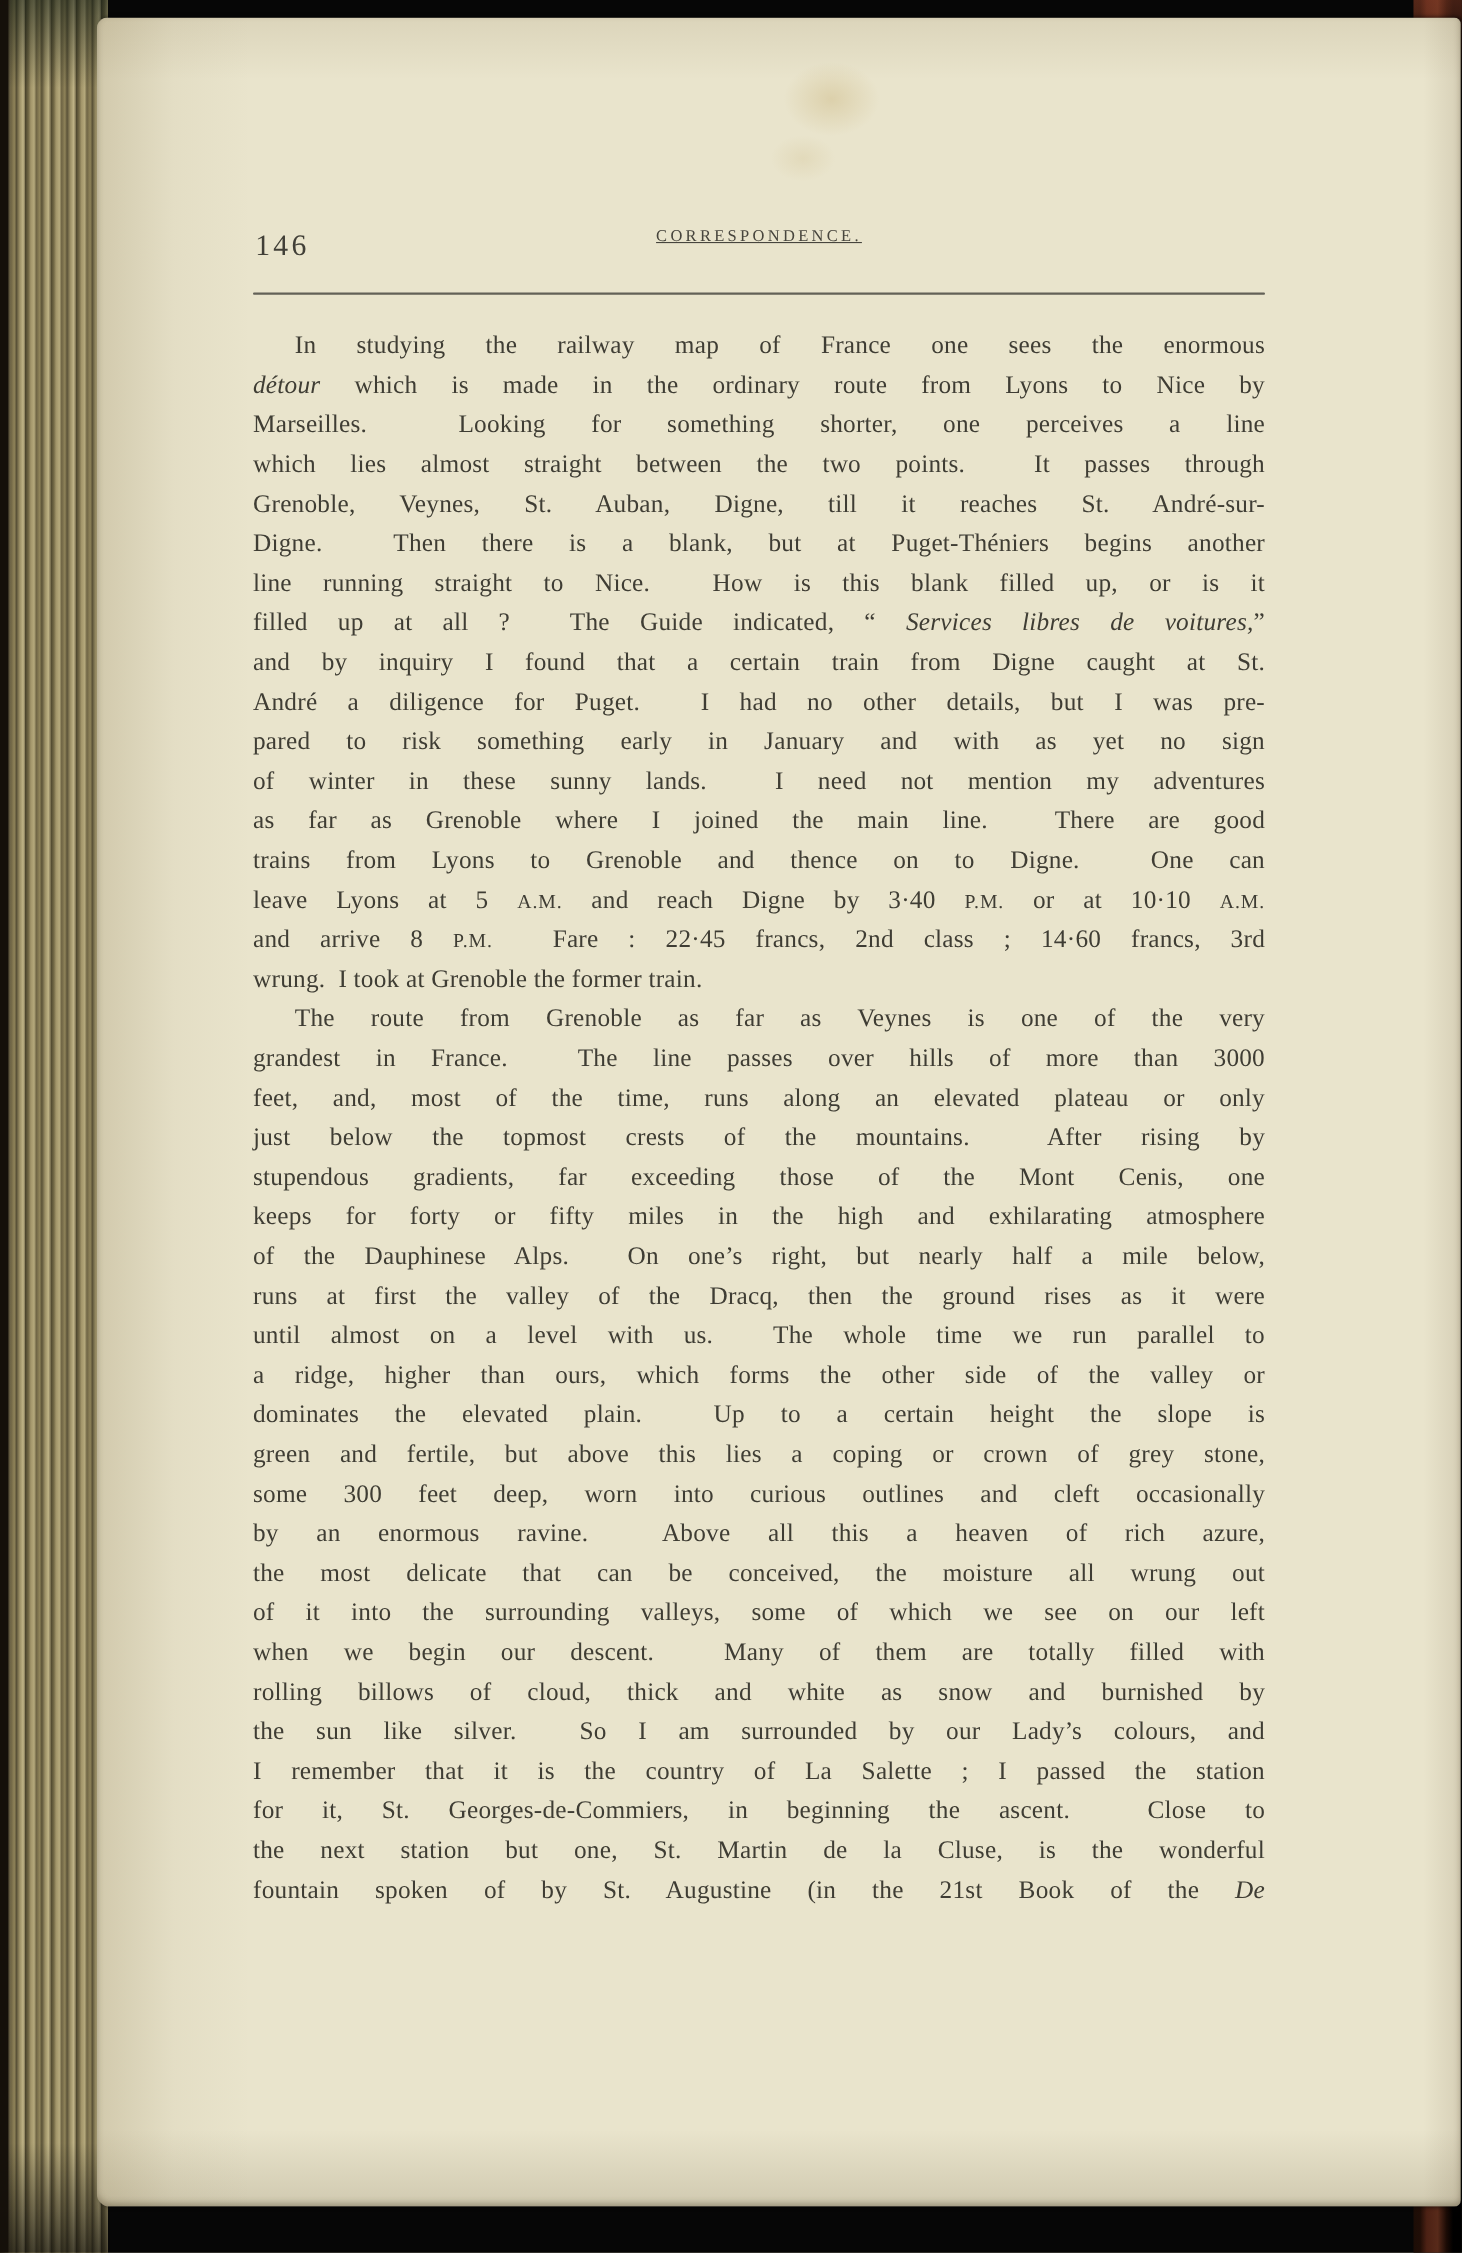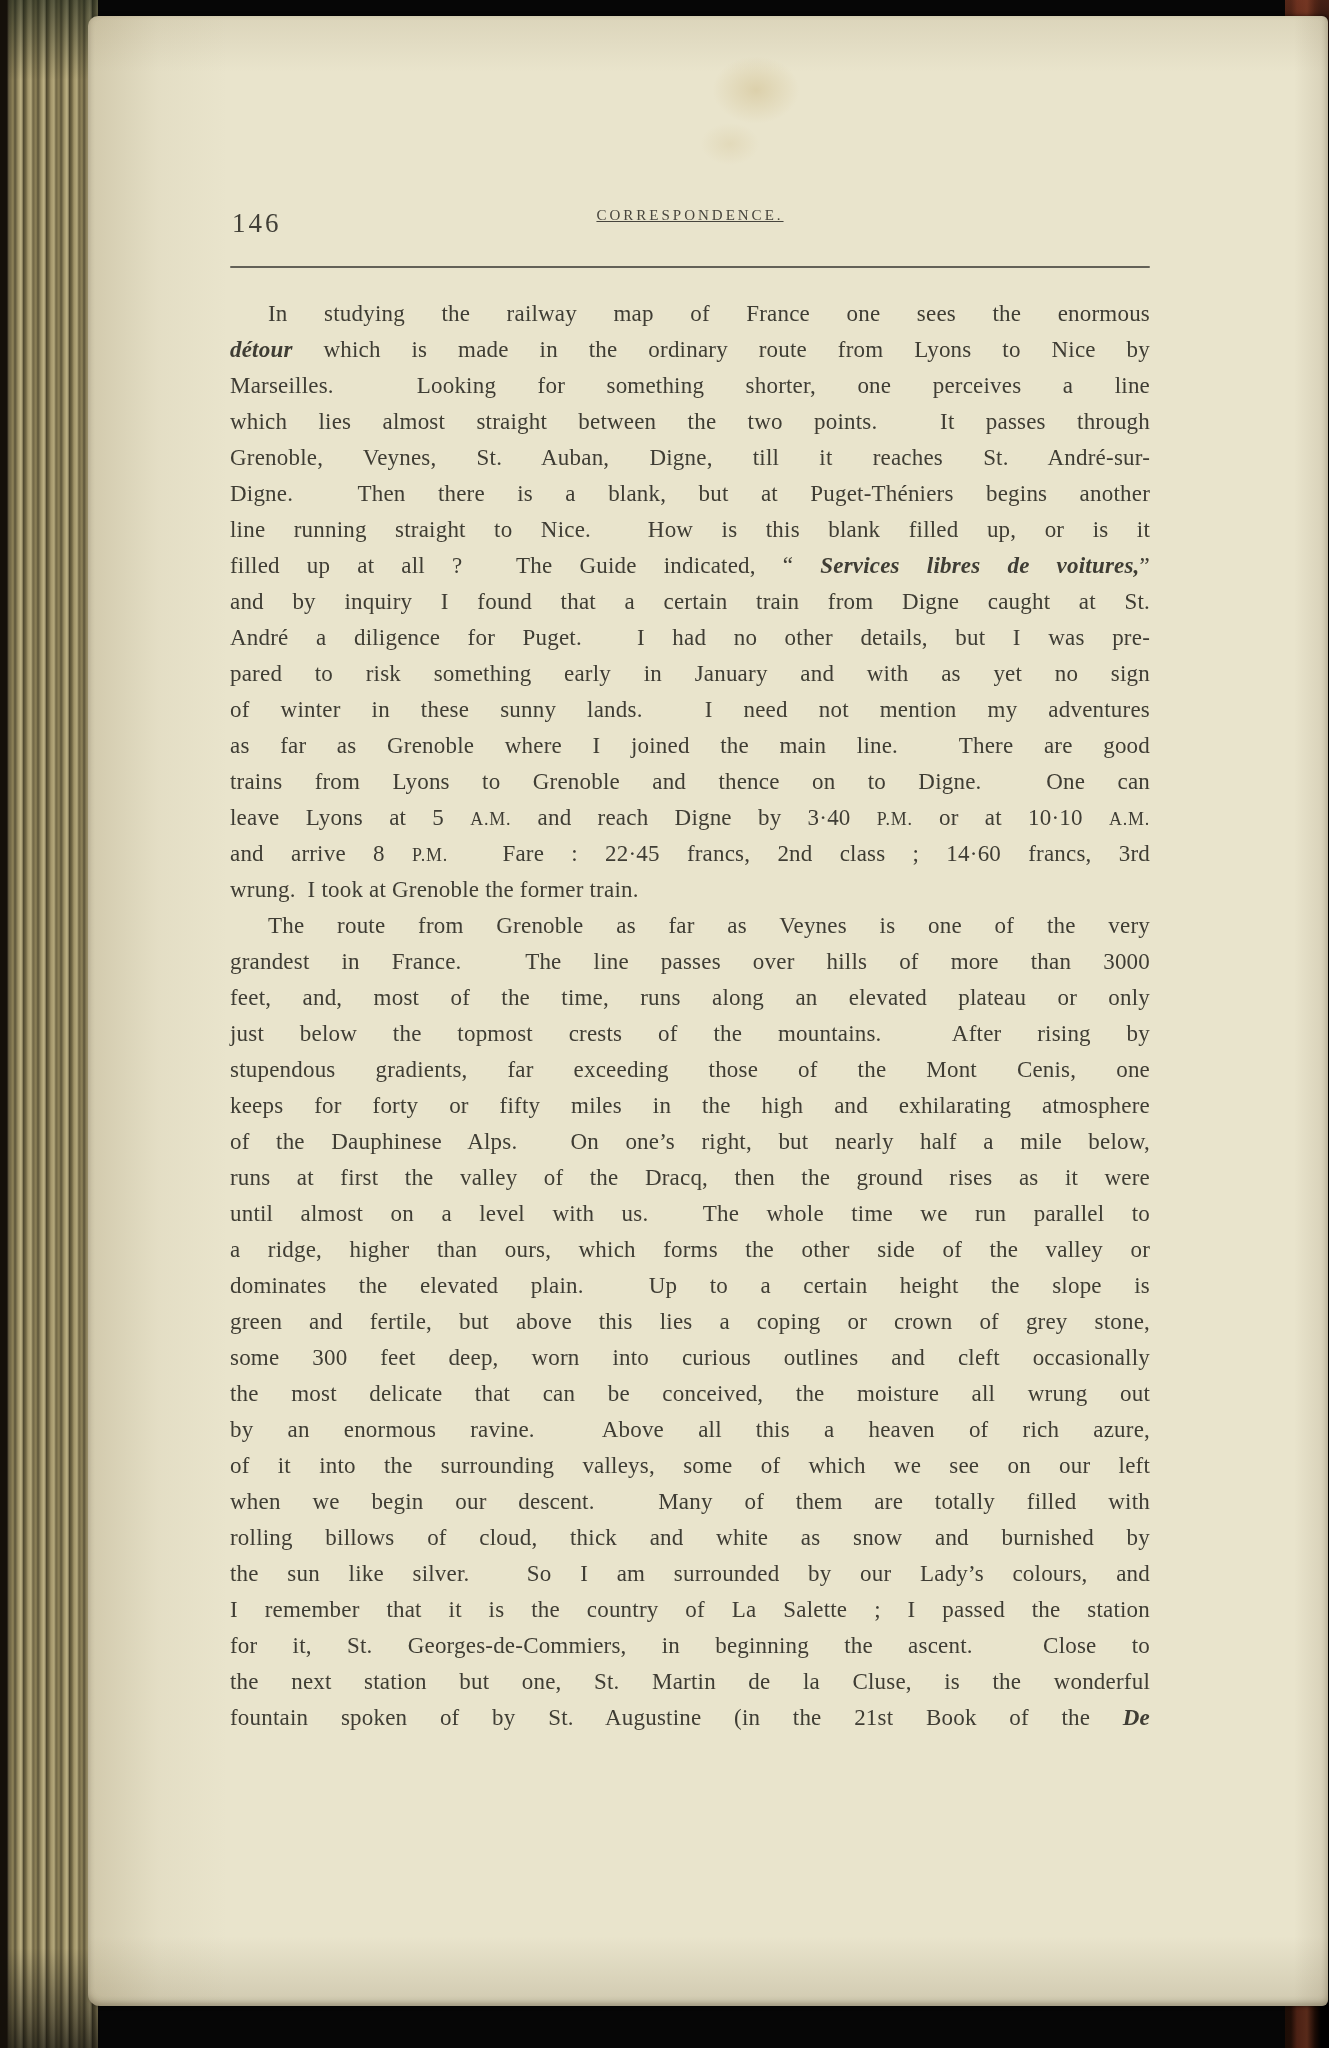--- a/index.html
+++ b/index.html
@@ -71,21 +71,21 @@
     letter-spacing: 0.2px;
   }
   .line {
     height: 36px; line-height: 36px;
     white-space: pre-wrap;
     text-align: justify;
     overflow: visible;
   }
   .line.j { text-align-last: justify; }
   .line.indent { text-indent: 38px; }
-  .it { font-style: italic; font-weight: bold; }
+  .it { font-style: italic; }
   .sc { font-size: 0.78em; letter-spacing: 0.8px; }
 </style>
 </head>
 <body>
 
 <div class="scan">
   <div class="edge-left"></div>
   <div class="edge-right"></div>
 
   <div class="page">
@@ -121,22 +121,22 @@
           <div class="line j"><span>just below the topmost crests of the mountains.  After rising by</span></div>
           <div class="line j"><span>stupendous gradients, far exceeding those of the Mont Cenis, one</span></div>
           <div class="line j"><span>keeps for forty or fifty miles in the high and exhilarating atmosphere</span></div>
           <div class="line j"><span>of the Dauphinese Alps.  On one’s right, but nearly half a mile below,</span></div>
           <div class="line j"><span>runs at first the valley of the Dracq, then the ground rises as it were</span></div>
           <div class="line j"><span>until almost on a level with us.  The whole time we run parallel to</span></div>
           <div class="line j"><span>a ridge, higher than ours, which forms the other side of the valley or</span></div>
           <div class="line j"><span>dominates the elevated plain.  Up to a certain height the slope is</span></div>
           <div class="line j"><span>green and fertile, but above this lies a coping or crown of grey stone,</span></div>
           <div class="line j"><span>some 300 feet deep, worn into curious outlines and cleft occasionally</span></div>
+          <div class="line j"><span>by an enormous ravine.  Above all this a heaven of rich azure,</span></div>
           <div class="line j"><span>the most delicate that can be conceived, the moisture all wrung out</span></div>
-          <div class="line j"><span>by an enormous ravine.  Above all this a heaven of rich azure,</span></div>
           <div class="line j"><span>of it into the surrounding valleys, some of which we see on our left</span></div>
           <div class="line j"><span>when we begin our descent.  Many of them are totally filled with</span></div>
           <div class="line j"><span>rolling billows of cloud, thick and white as snow and burnished by</span></div>
           <div class="line j"><span>the sun like silver.  So I am surrounded by our Lady’s colours, and</span></div>
           <div class="line j"><span>I remember that it is the country of La Salette ; I passed the station</span></div>
           <div class="line j"><span>for it, St. Georges-de-Commiers, in beginning the ascent.  Close to</span></div>
           <div class="line j"><span>the next station but one, St. Martin de la Cluse, is the wonderful</span></div>
           <div class="line j"><span>fountain spoken of by St. Augustine (in the 21st Book of the </span><span class="it">De</span></div>
         </div>
       </div>

